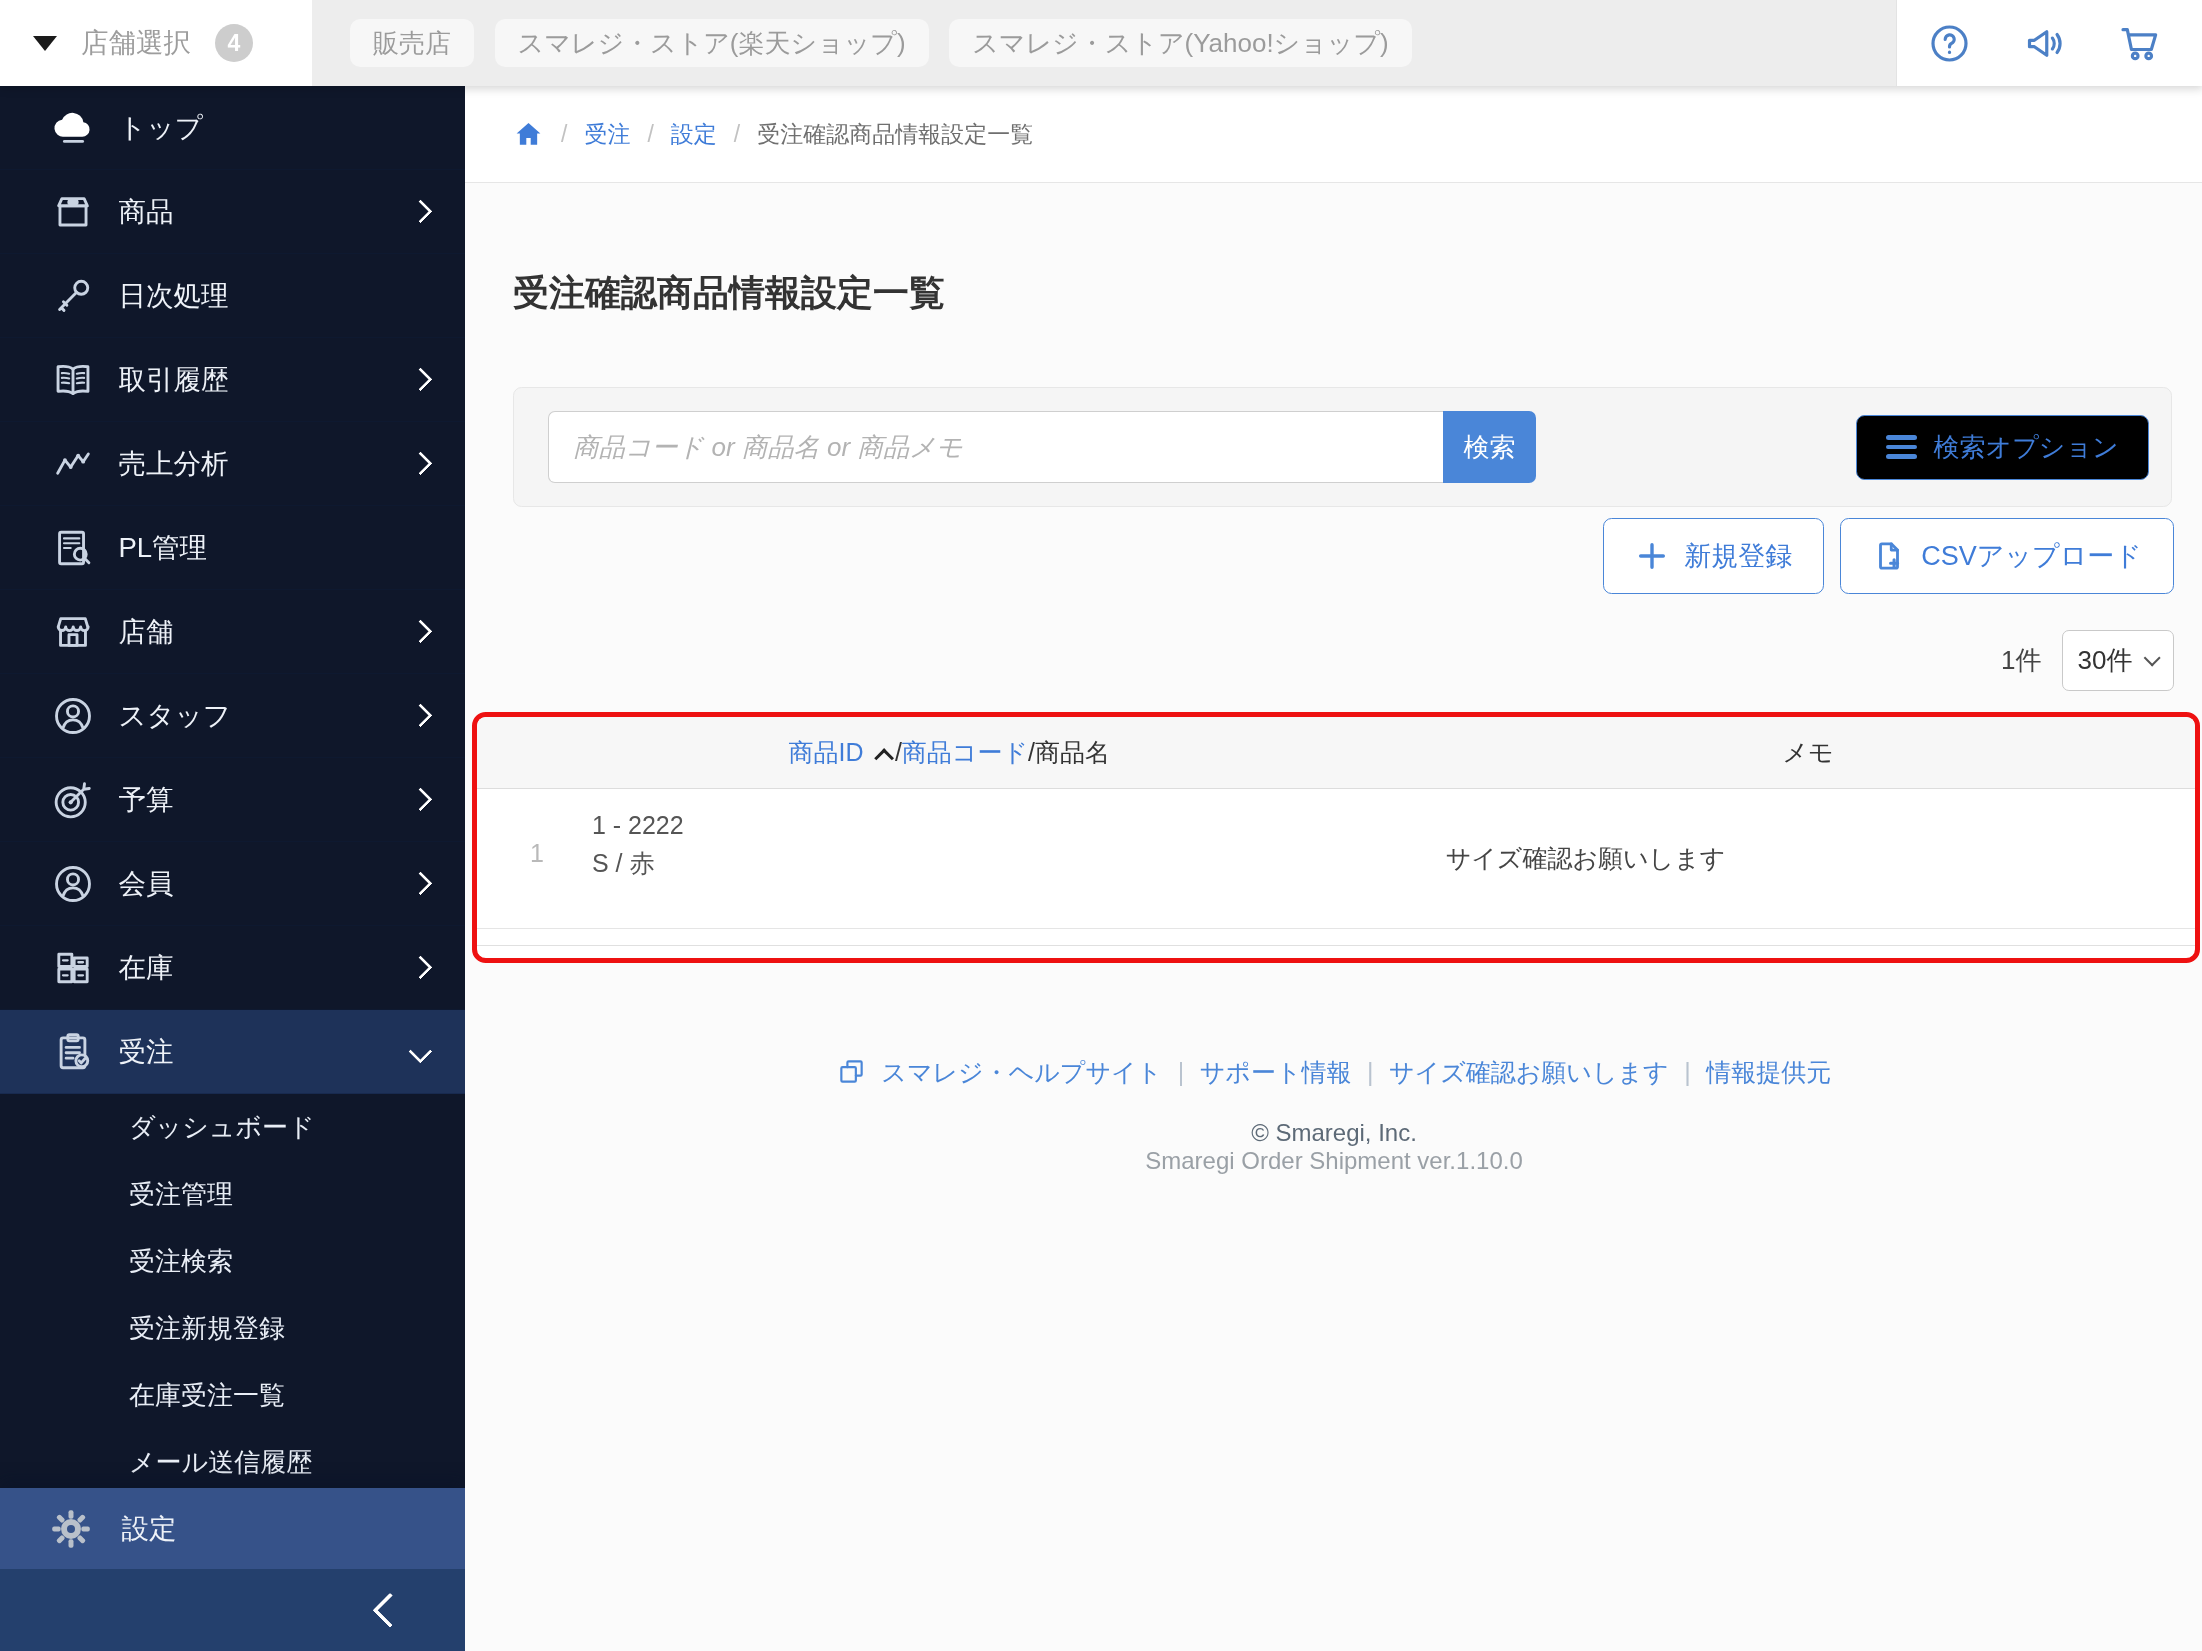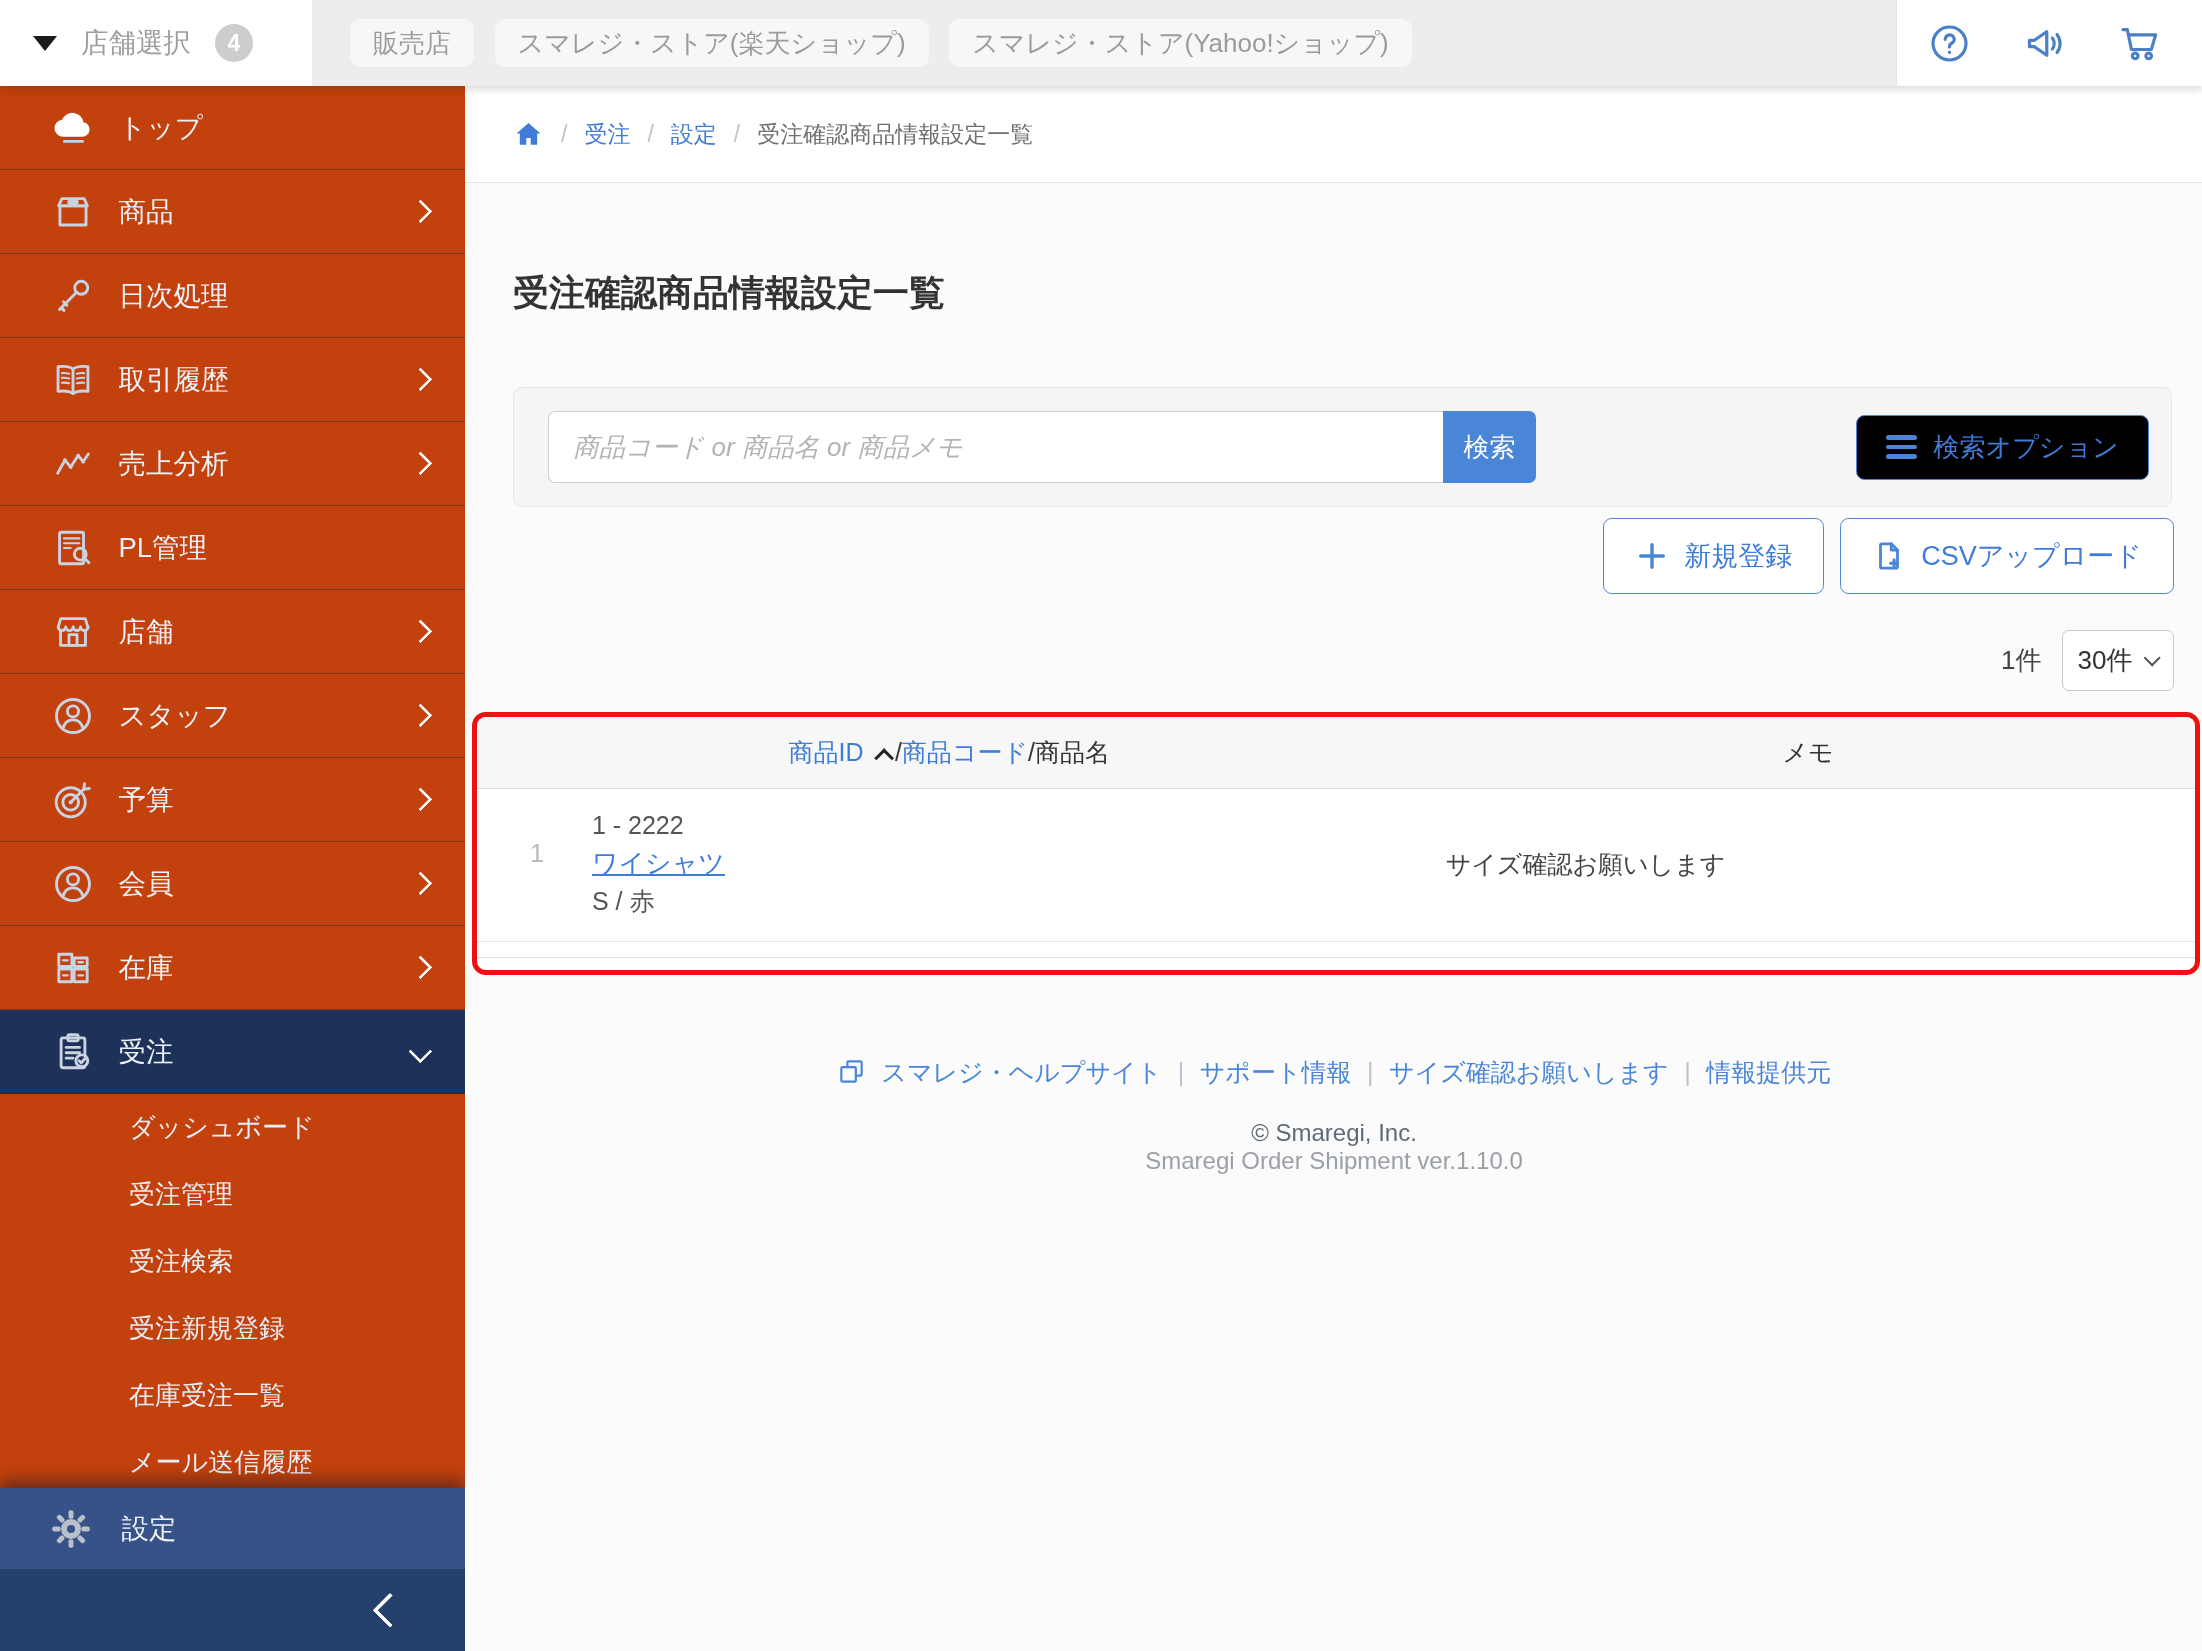--- a/index.html
+++ b/index.html
@@ -18,21 +18,21 @@
          font-weight:bold;display:flex;align-items:center;justify-content:center}
   .chips-bar{flex:1;background:#ededed;display:flex;align-items:center;gap:20.6px;padding-left:38px}
   .chip{background:#f7f7f7;border-radius:10.3px;height:48px;display:flex;align-items:center;
         padding:0 23px;font-size:26px;color:#9b9b9b;white-space:nowrap}
   .top-icons{width:307px;background:#fff;display:flex;align-items:center;justify-content:flex-end;
              gap:50px;padding-right:41px;box-sizing:border-box;border-left:0.9px solid #e3e3e3}
   .top-icons svg{width:45px;height:45px;stroke:#4c80c6;fill:none;stroke-width:1.7;
                  stroke-linecap:round;stroke-linejoin:round;cursor:pointer}
 
   
-  .sidebar{position:absolute;top:86px;left:0;width:465px;bottom:0;background:#c2410c;z-index:20;overflow:hidden}
+  .sidebar{position:absolute;top:86px;left:0;width:465px;bottom:0;background:#0f172a;z-index:20;overflow:hidden}
   .nav-item{height:84px;display:flex;align-items:center;padding:0 36px 0 50px;box-sizing:border-box;
             border-bottom:0.9px solid rgba(14,30,60,.35);cursor:pointer}
   .nav-item svg{width:46px;height:46px;stroke:#c9d3e2;fill:none;stroke-width:1.5;
                 stroke-linecap:round;stroke-linejoin:round;flex:none}
   .nav-item .lbl{margin-left:22.4px;font-size:27.5px;color:#eef2f8}
   .nav-item .chev{margin-left:auto}
   .nav-item.active{background:#1e3259}
   .chev{width:13.8px;height:13.8px;border:solid #fff;border-width:0 3.4px 3.4px 0;display:inline-block;border-radius:0.9px}
   .chev.right{transform:rotate(-45deg)}
   .chev.down{transform:rotate(45deg)}
@@ -357,21 +357,20 @@
     <div class="table-header">
       <div class="col-product">
         <span class="hl">商品ID</span><span class="caret-up"></span><span class="hd">/</span><span class="hl">商品コード</span><span class="hd">/商品名</span>
       </div>
       <div class="col-memo">メモ</div>
     </div>
     <div class="table-row">
       <span class="row-num">1</span>
       <div class="cell-product">
         <div>1 - 2222</div>
-        <div><span class="product-link">ワイシャツ</span></div>
         <div>S / 赤</div>
       </div>
       <div class="cell-memo">サイズ確認お願いします</div>
     </div>
     <div class="table-footer"></div>
     <div class="table-pad"></div>
   </div>
 
   <div class="footer">
     <div class="footer-links">

